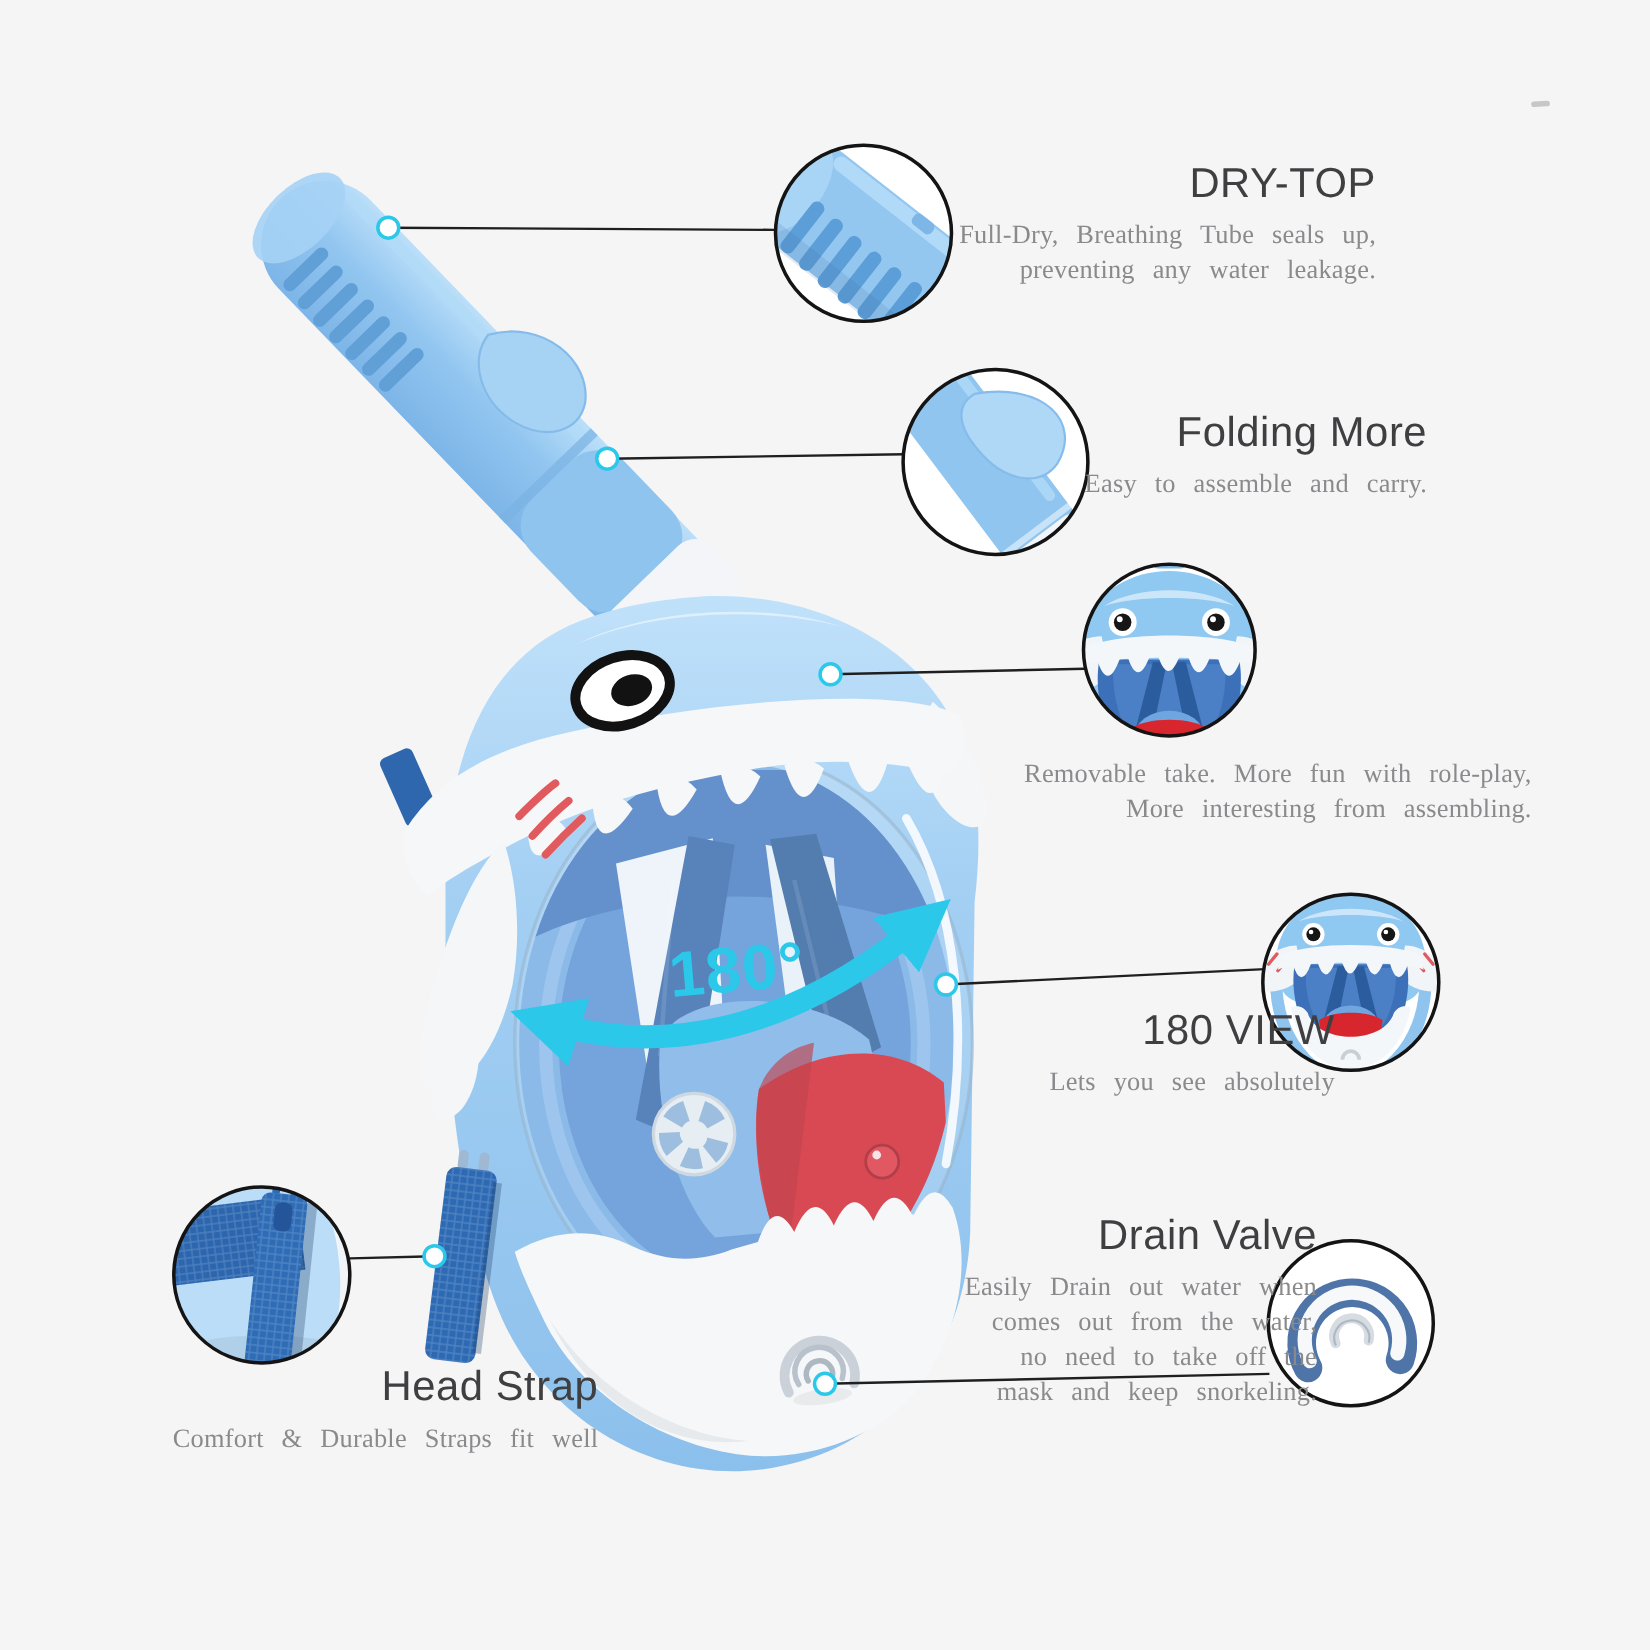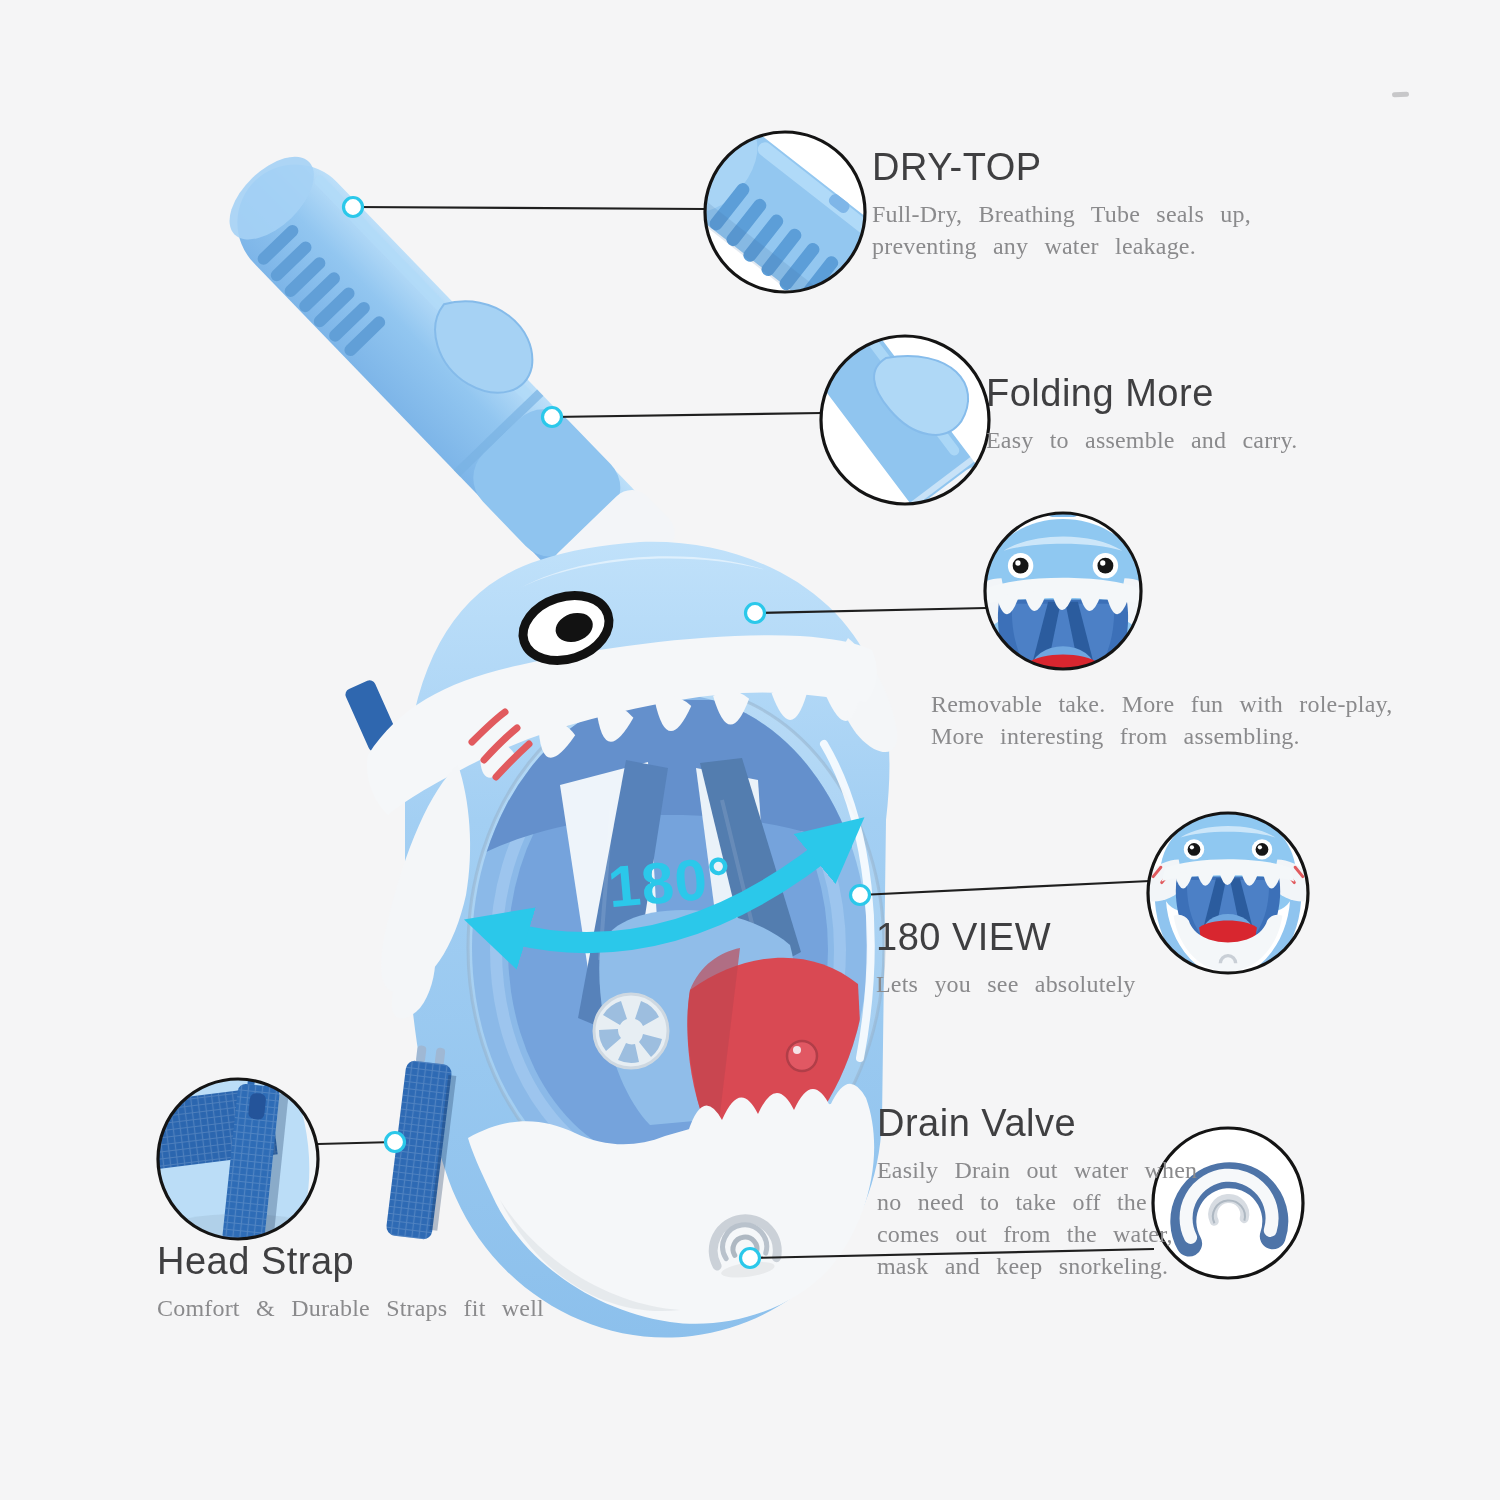--- a/index.html
+++ b/index.html
@@ -10,21 +10,21 @@
     --page-bg:#F5F5F6;
   }
   html,body{margin:0;padding:0;}
   .canvas{
     position:relative;width:1500px;height:1500px;
     background:var(--page-bg,#F5F5F6);
     overflow:hidden;
     font-family:"Liberation Sans",sans-serif;
   }
   .art{position:absolute;left:0;top:0;}
-  .feature{position:absolute;}
+  .feature{position:absolute;text-align:right;}
   .ft{
     margin:0 0 9px 0;
     font-size:38px;font-weight:400;letter-spacing:.5px;
     color:var(--heading-text,#3F3F41);
     white-space:nowrap;
   }
   .fd{
     font-size:24px;line-height:32px;
     color:var(--body-text,#8A8A8C);
     word-spacing:.42em;letter-spacing:.2px;
@@ -366,30 +366,30 @@
 <div class="feature" style="left:986px;top:372px">
   <h2 class="ft">Folding More</h2>
   <div class="fd">Easy to assemble and carry.</div>
 </div>
 
 <div class="feature" style="left:931px;top:688px">
   <div class="fd">Removable take. More fun with role-play,</div>
   <div class="fd">More interesting from assembling.</div>
 </div>
 
-<div class="feature" style="left:876px;top:916px">
+<div class="feature" style="left:954px;top:916px">
   <h2 class="ft">180 VIEW</h2>
   <div class="fd">Lets you see absolutely</div>
 </div>
 
 <div class="feature" style="left:877px;top:1102px">
   <h2 class="ft">Drain Valve</h2>
   <div class="fd">Easily Drain out water when</div>
+  <div class="fd">comes out from the water,</div>
   <div class="fd">no need to take off the</div>
-  <div class="fd">comes out from the water,</div>
   <div class="fd">mask and keep snorkeling.</div>
 </div>
 
 <div class="feature" style="left:157px;top:1240px">
   <h2 class="ft">Head Strap</h2>
   <div class="fd">Comfort &amp; Durable Straps fit well</div>
 </div>
 
 <div class="angle-label">180°</div>
 

